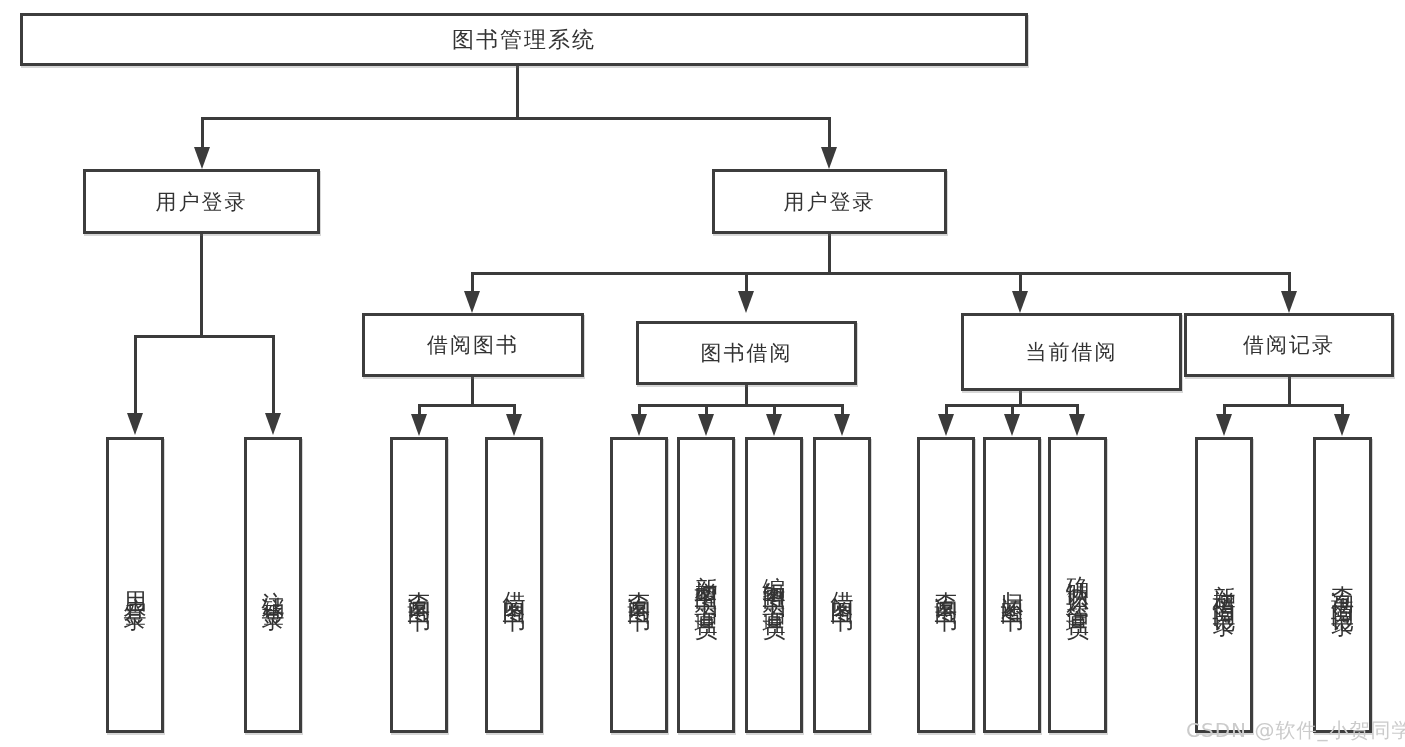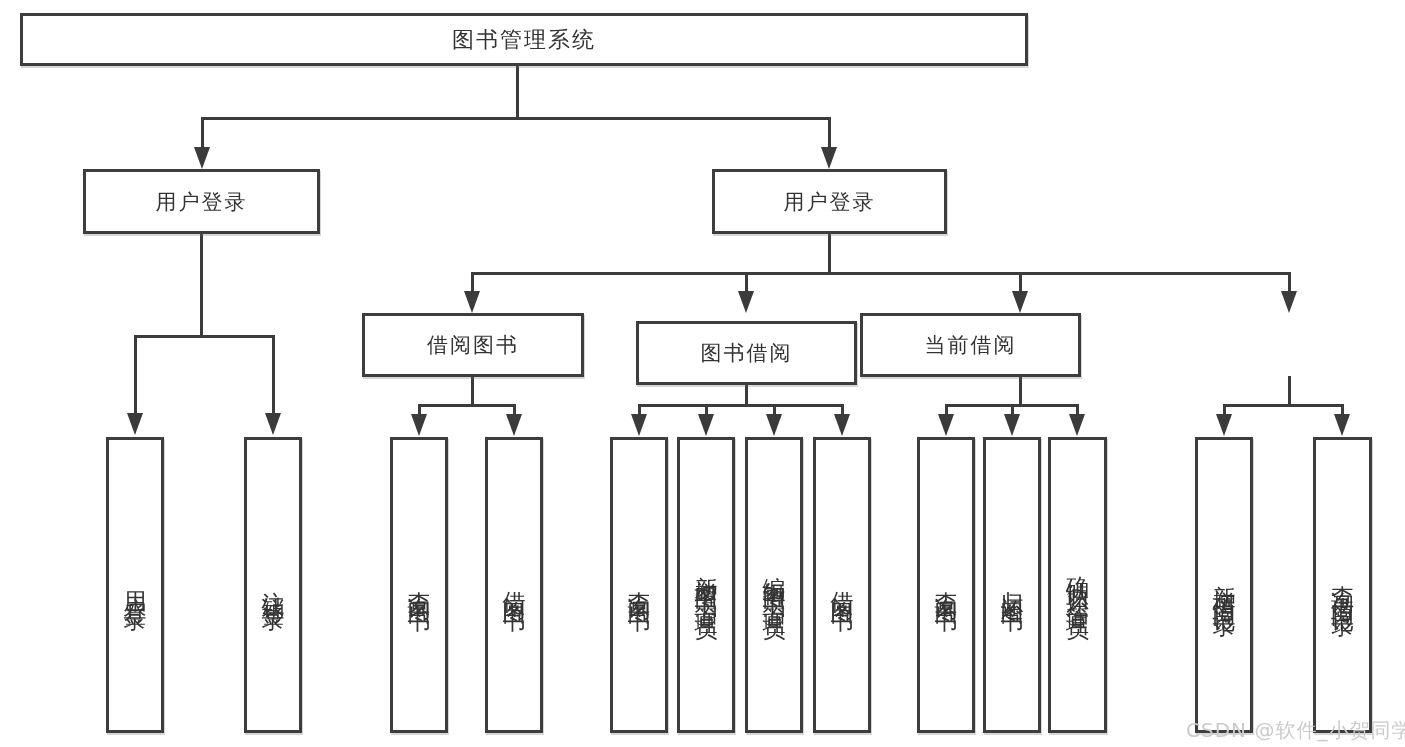--- a/index.html
+++ b/index.html
@@ -110,22 +110,25 @@
   <div class="arrow" style="left:1012px;top:291px"></div>
   <div class="vl" style="left:1288px;top:272px;width:3px;height:21px"></div>
   <div class="arrow" style="left:1281px;top:291px"></div>
 
   <div class="box h" style="left:362px;top:313px;width:222px;height:64px">
     <span>借阅图书</span>
   </div>
   <div class="box h" style="left:636px;top:321px;width:221px;height:64px">
     <span>图书借阅</span>
   </div>
-  <div class="box h" style="left:860px;top:313px;width:221px;height:64px">
+  <div class="box h" style="left:961px;top:313px;width:221px;height:78px">
     <span>当前借阅</span>
+  </div>
+  <div class="box h" style="left:1184px;top:313px;width:210px;height:64px">
+    <span>借阅记录</span>
   </div>
 
   <div class="vl" style="left:471px;top:376px;width:3px;height:31px"></div>
   <div class="hl" style="left:418px;top:404px;width:98px;height:3px"></div>
   <div class="vl" style="left:418px;top:404px;width:3px;height:11px"></div>
   <div class="arrow" style="left:411px;top:414px"></div>
   <div class="vl" style="left:513px;top:404px;width:3px;height:11px"></div>
   <div class="arrow" style="left:506px;top:414px"></div>
 
   <div class="vl" style="left:745px;top:376px;width:3px;height:31px"></div>

